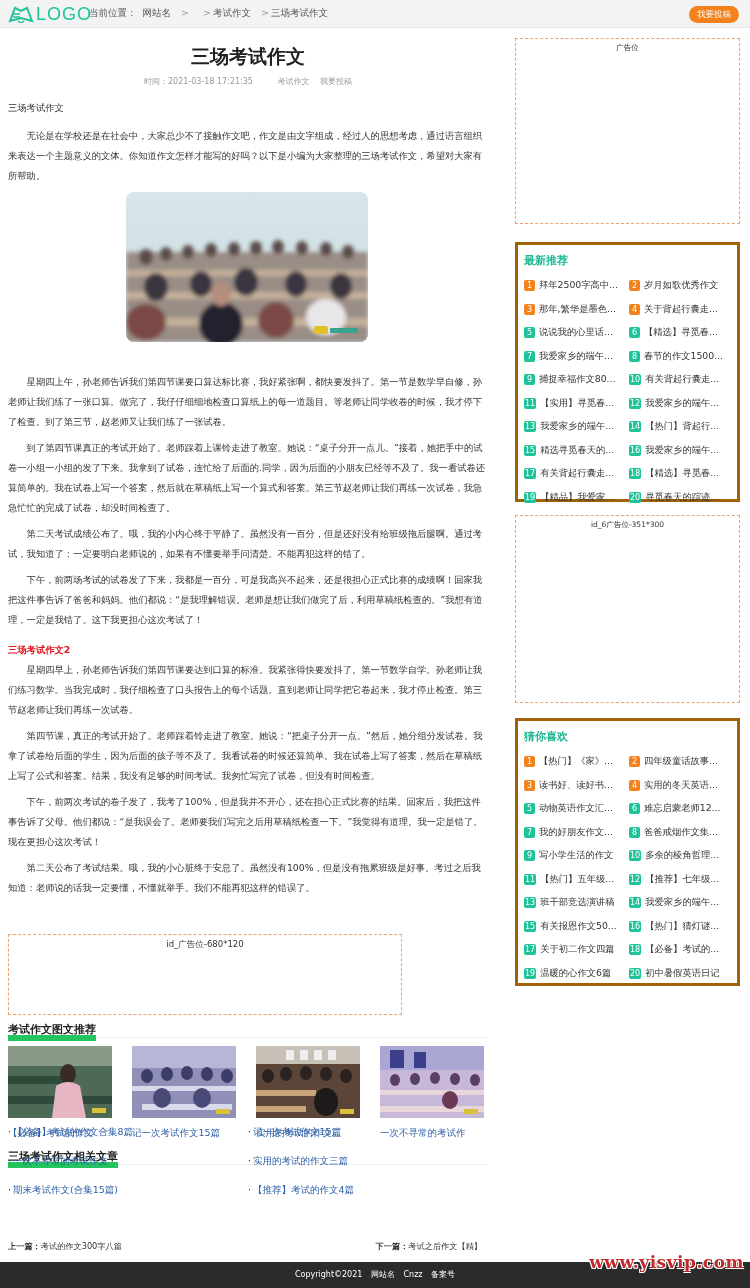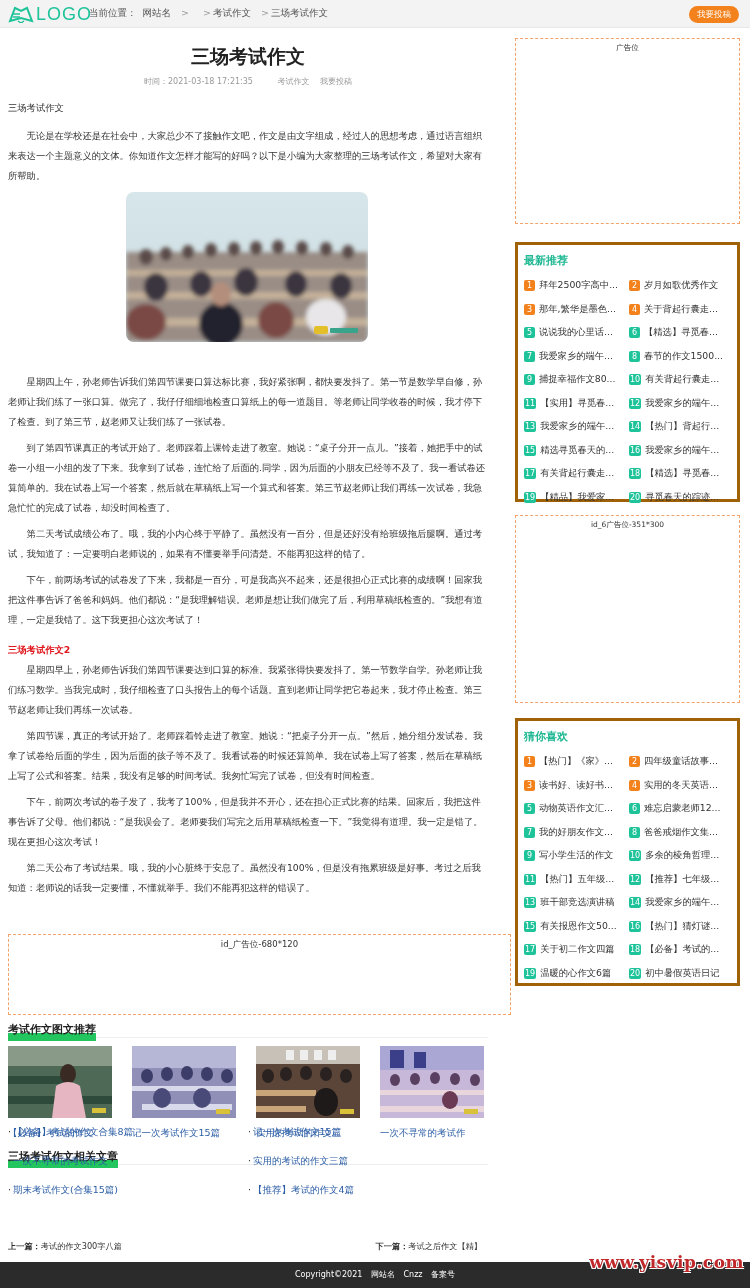--- a/index.html
+++ b/index.html
@@ -15,23 +15,23 @@
 .submit-btn{position:absolute;left:689px;top:6px;width:50px;height:17px;border-radius:9px;background:#f3821c;color:#fff;font-size:8.5px;text-align:center;line-height:17px;}
 .main{position:absolute;left:8px;top:28px;width:480px;}
 .title{position:absolute;left:0;top:16px;width:480px;text-align:center;font-size:19px;font-weight:bold;color:#222;}
 .meta{position:absolute;left:0;top:48px;width:480px;text-align:center;font-size:8px;color:#999;}
 .meta span{margin:0 4px;}
 .content{position:absolute;left:0;top:70px;width:480px;font-size:9.3px;color:#333;line-height:20px;}
 .content p{margin-bottom:6px;}
 .indent{text-indent:2em;}
 .sec-head{color:#e0161d;font-weight:bold;margin-top:4px;}
 .img-box{position:absolute;left:118px;top:164px;width:242px;height:150px;border-radius:8px;overflow:hidden;}
-.ad-wide{position:absolute;left:0;top:906px;width:503px;height:81px;border:1px dashed #f3a36a;text-align:center;font-size:8.5px;color:#333;padding-top:4px;}
+.ad-wide{position:absolute;left:0;top:906px;width:394px;height:81px;border:1px dashed #f3a36a;text-align:center;font-size:8.5px;color:#333;padding-top:4px;}
 .sect-title{position:absolute;left:0;width:480px;height:20px;border-bottom:1px solid #eee;}
-.sect-title span{display:inline-block;font-size:11px;font-weight:bold;color:#222;border-bottom:8px solid #22c55e;height:20px;line-height:17px;}
+.sect-title span{display:inline-block;font-size:11px;font-weight:bold;color:#222;border-bottom:6px solid #22c55e;height:20px;line-height:17px;}
 .thumbs{position:absolute;left:0;top:1018px;width:480px;display:flex;gap:20px;}
 .thumb{width:104px;}
 .thumb .pic{width:104px;height:72px;}
 .thumb .cap{font-size:9.5px;color:#2d5fa6;margin-top:5px;white-space:nowrap;overflow:hidden;}
 .related{position:absolute;left:0;top:1095px;width:480px;display:grid;grid-template-columns:240px 240px;row-gap:12px;font-size:9.5px;}
 .related a{color:#2d5fa6;line-height:17px;}
 .related a:before{content:"·";color:#333;margin-right:2px;}
 .prevnext{position:absolute;left:0;top:1213px;width:480px;font-size:8.2px;color:#333;}
 .prevnext .prev{position:absolute;left:0;}
 .prevnext .next{position:absolute;right:6px;}

